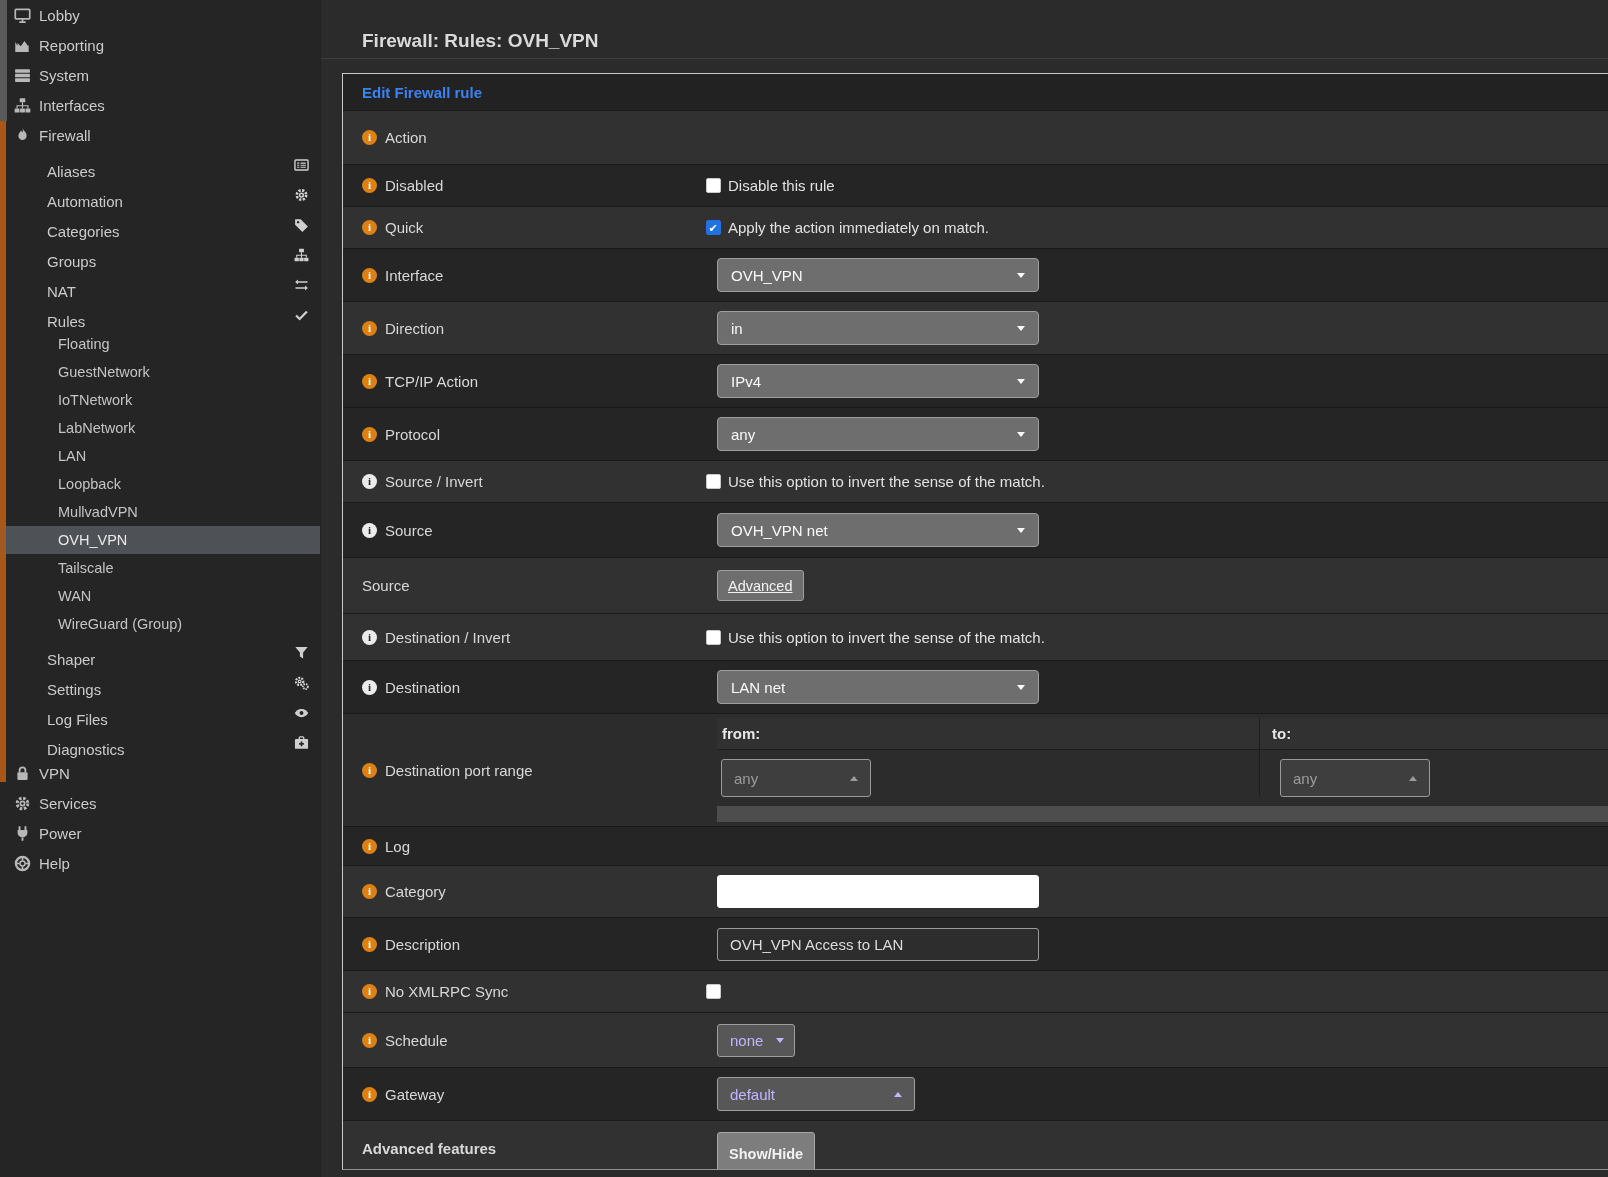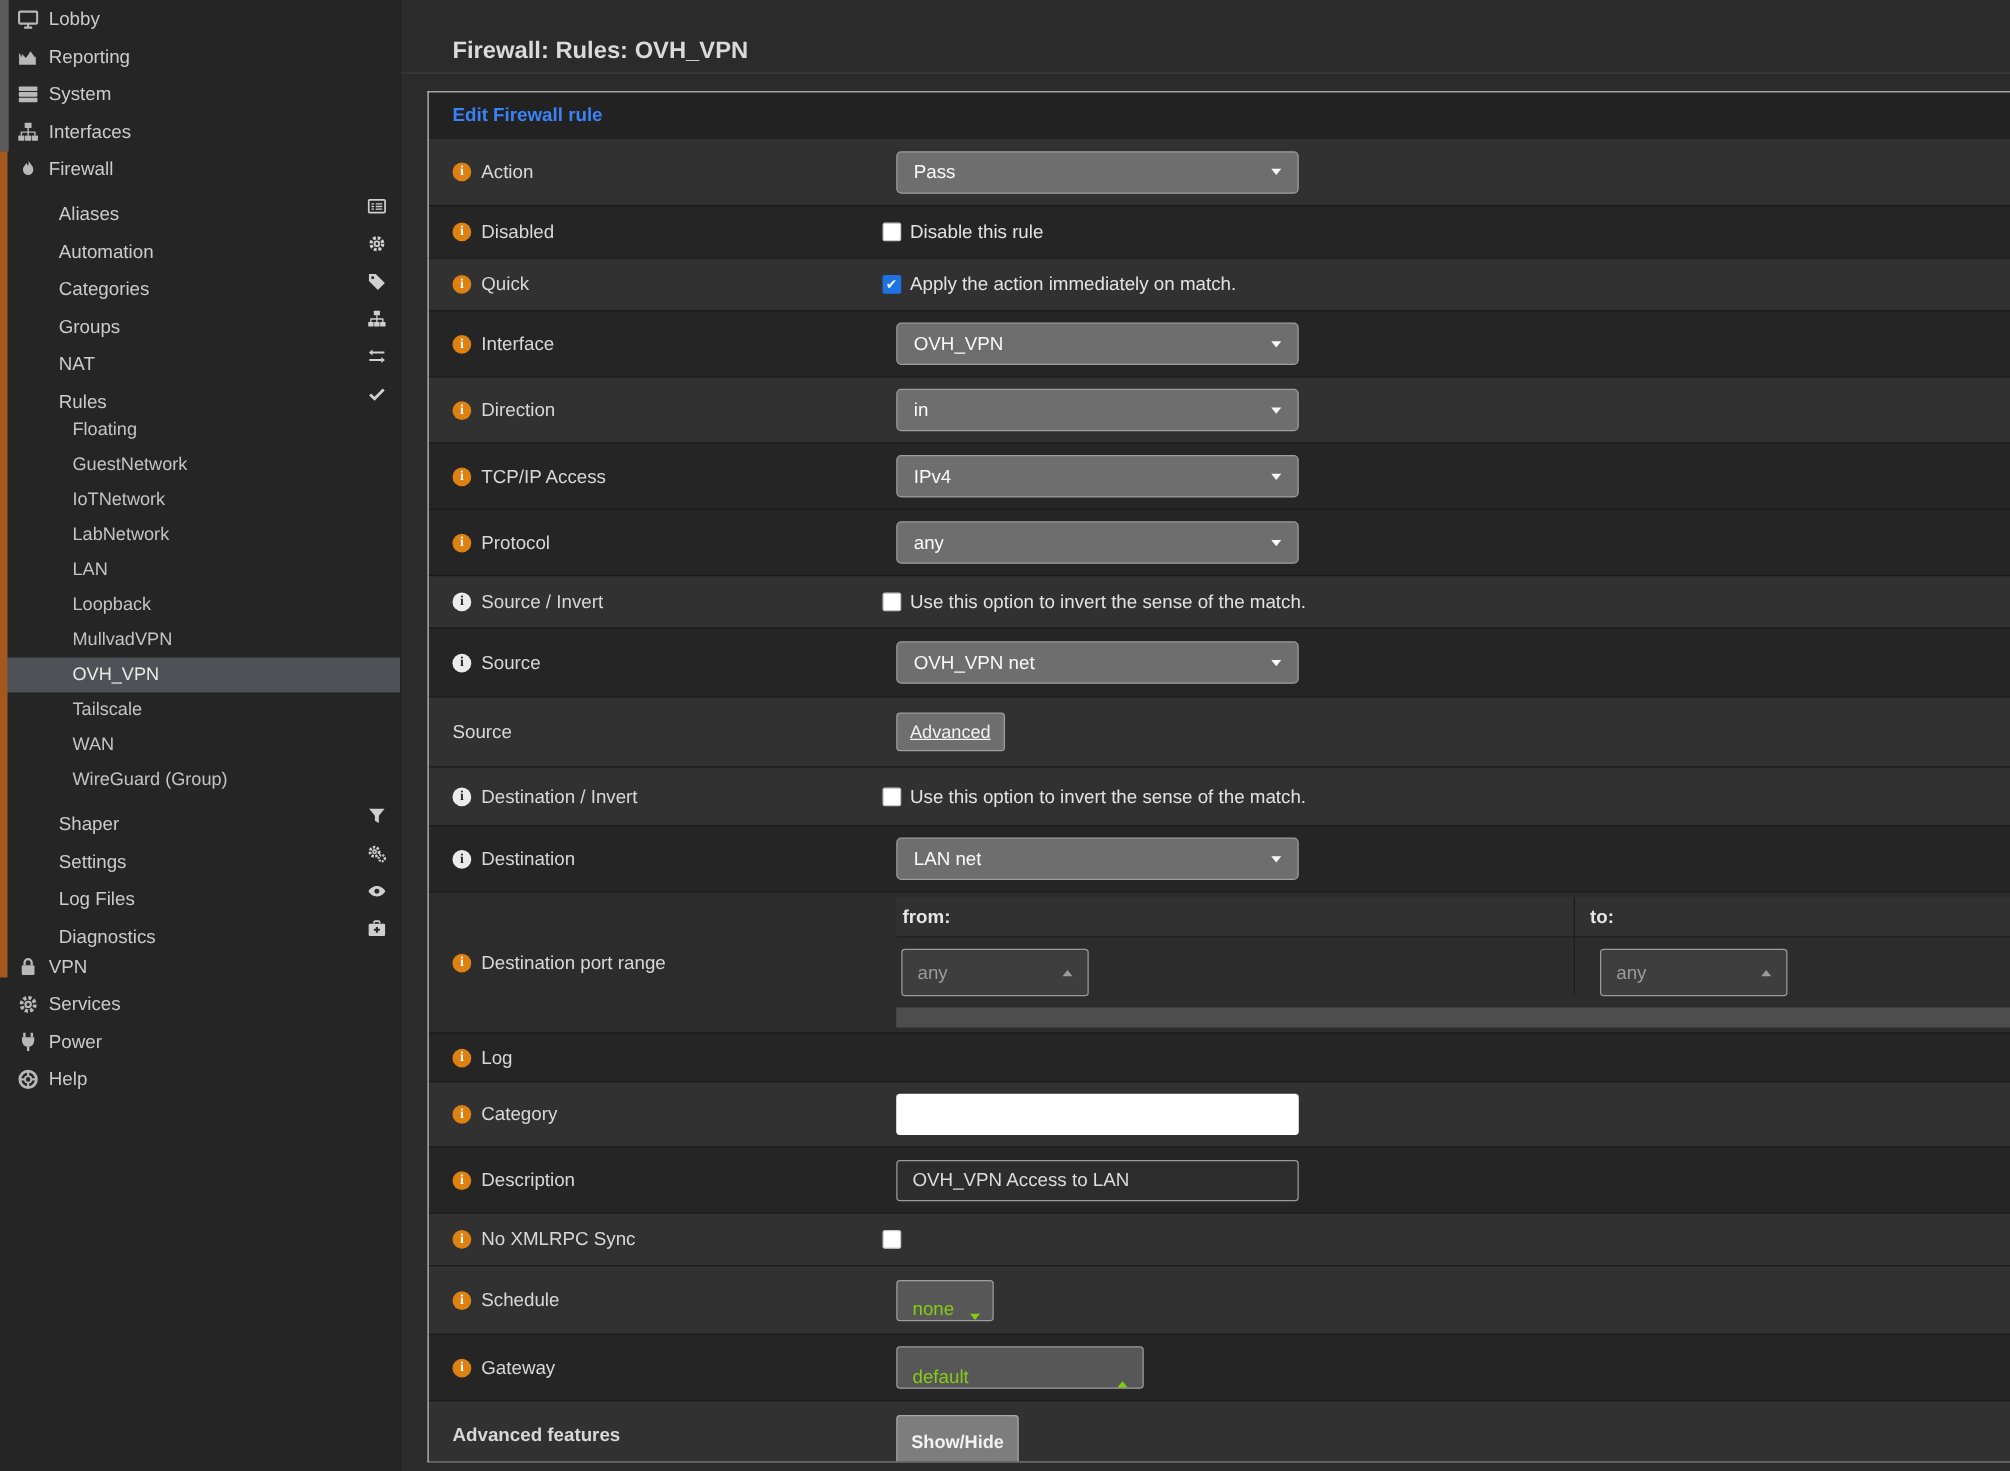--- a/index.html
+++ b/index.html
@@ -36,21 +36,21 @@
 
   .info{width:15px;height:15px;border-radius:50%;flex:none;display:flex;align-items:center;justify-content:center;font-family:"Liberation Serif",serif;font-weight:bold;font-size:11px;line-height:1;}
   .info.orange{background:#dd8113;color:#fff;}
   .info.white{background:#ebebeb;color:#2a2a2a;}
 
   
   .sel{display:flex;align-items:center;box-sizing:border-box;border-radius:4px;cursor:pointer;position:relative;}
   .sel .txt{white-space:nowrap;overflow:hidden;}
   .sel-big{margin-left:17px;width:322px;height:34px;background:#6e6e6e;border:1px solid #9e9e9e;color:#fafafa;font-size:15px;padding:0 13px;}
   .sel-muted{height:38px;background:#3e3e3e;border:1px solid #9a9a9a;color:#9b9b9b;font-size:15px;padding:0 12px;border-radius:3px;}
-  .sel-gray{background:#575757;border:1px solid #9e9e9e;color:#84cc16;font-size:15px;border-radius:3px;align-items:flex-end;}
+  .sel-gray{background:#575757;border:1px solid #9e9e9e;color:#c4b5fd;font-size:15px;border-radius:3px;}
   .caret-down{width:0;height:0;border-left:4.5px solid transparent;border-right:4.5px solid transparent;border-top:5.5px solid currentColor;margin-left:auto;}
   .caret-up{width:0;height:0;border-left:4.5px solid transparent;border-right:4.5px solid transparent;border-bottom:5.5px solid currentColor;margin-left:auto;}
 
   
   .cb{width:15px;height:15px;flex:none;margin-left:6px;background:#fff;border:1px solid #c9c9c9;border-radius:2px;box-sizing:border-box;cursor:pointer;position:relative;}
   .cb.checked{background:#1f72e2;border-color:#1f72e2;}
   .cb.checked::after{content:"\2714";position:absolute;left:1.5px;top:0.5px;color:#fff;font-size:11px;line-height:13px;}
   .cb-text{margin-left:7px;color:#e2e2e2;font-size:15px;}
 
   
@@ -308,26 +308,20 @@
     <div class="title-divider"></div>
 
     <section class="panel">
       <div class="panel-header">Edit Firewall rule</div>
       <div id="form-rows">
           <div class="frow light" style="min-height: 54px;">
             <div class="flabel">
               <span class="info orange">i</span>
               <span>Action</span>
             </div>
-            <div class="fcontrol">
-              <div class="sel sel-big">
-                <span class="txt">Pass</span>
-                <span class="caret-down"></span>
-              </div>
-            </div>
           </div>
           <div class="frow dark" style="min-height: 42px;">
             <div class="flabel">
               <span class="info orange">i</span>
               <span>Disabled</span>
             </div>
             <div class="fcontrol">
               <span class="cb"></span>
               <span class="cb-text">Disable this rule</span>
             </div>
@@ -362,21 +356,21 @@
             <div class="fcontrol">
               <div class="sel sel-big">
                 <span class="txt">in</span>
                 <span class="caret-down"></span>
               </div>
             </div>
           </div>
           <div class="frow dark" style="min-height: 53px;">
             <div class="flabel">
               <span class="info orange">i</span>
-              <span>TCP/IP Access</span>
+              <span>TCP/IP Action</span>
             </div>
             <div class="fcontrol">
               <div class="sel sel-big">
                 <span class="txt">IPv4</span>
                 <span class="caret-down"></span>
               </div>
             </div>
           </div>
           <div class="frow dark" style="min-height: 53px;">
             <div class="flabel">

